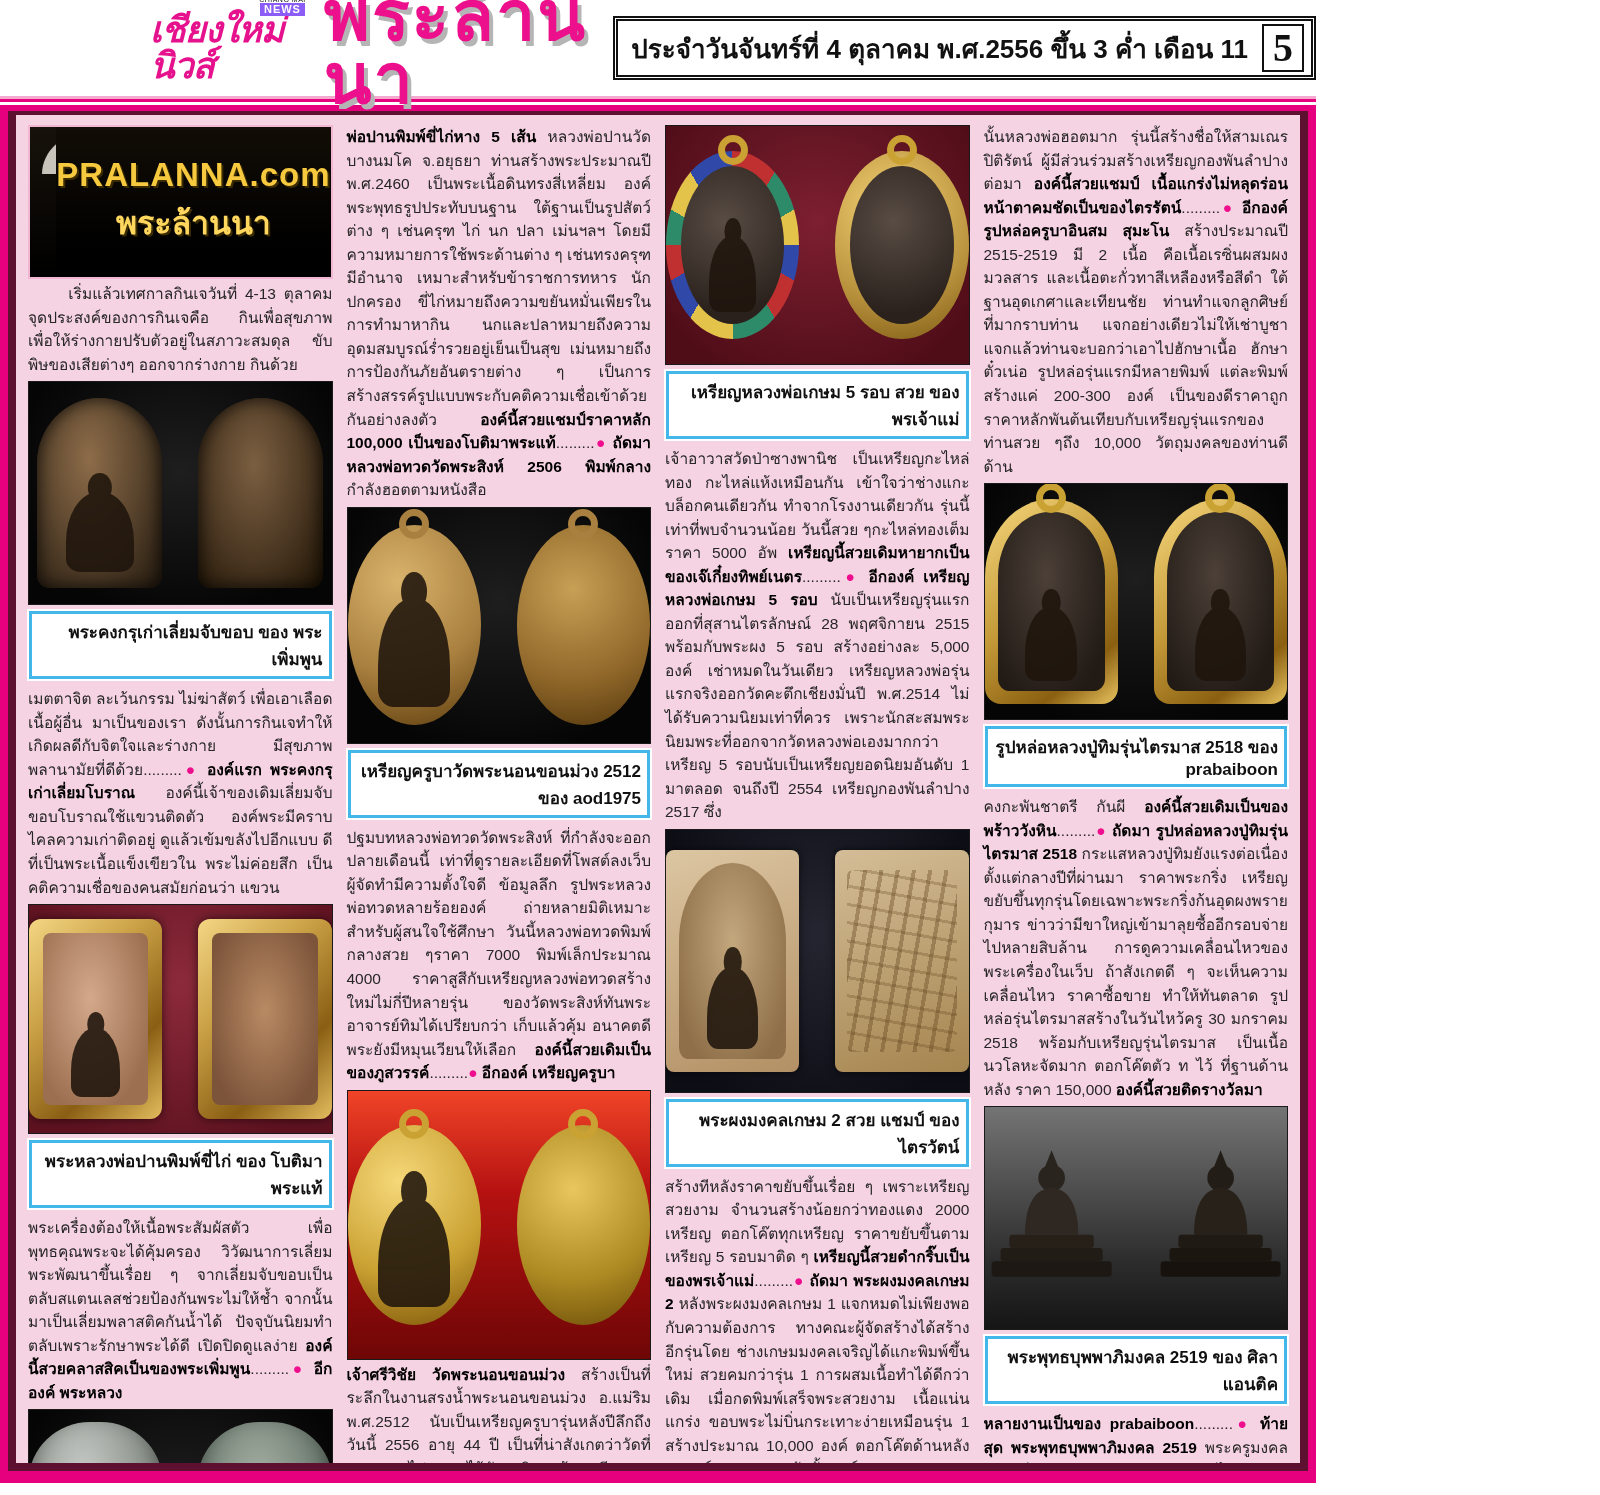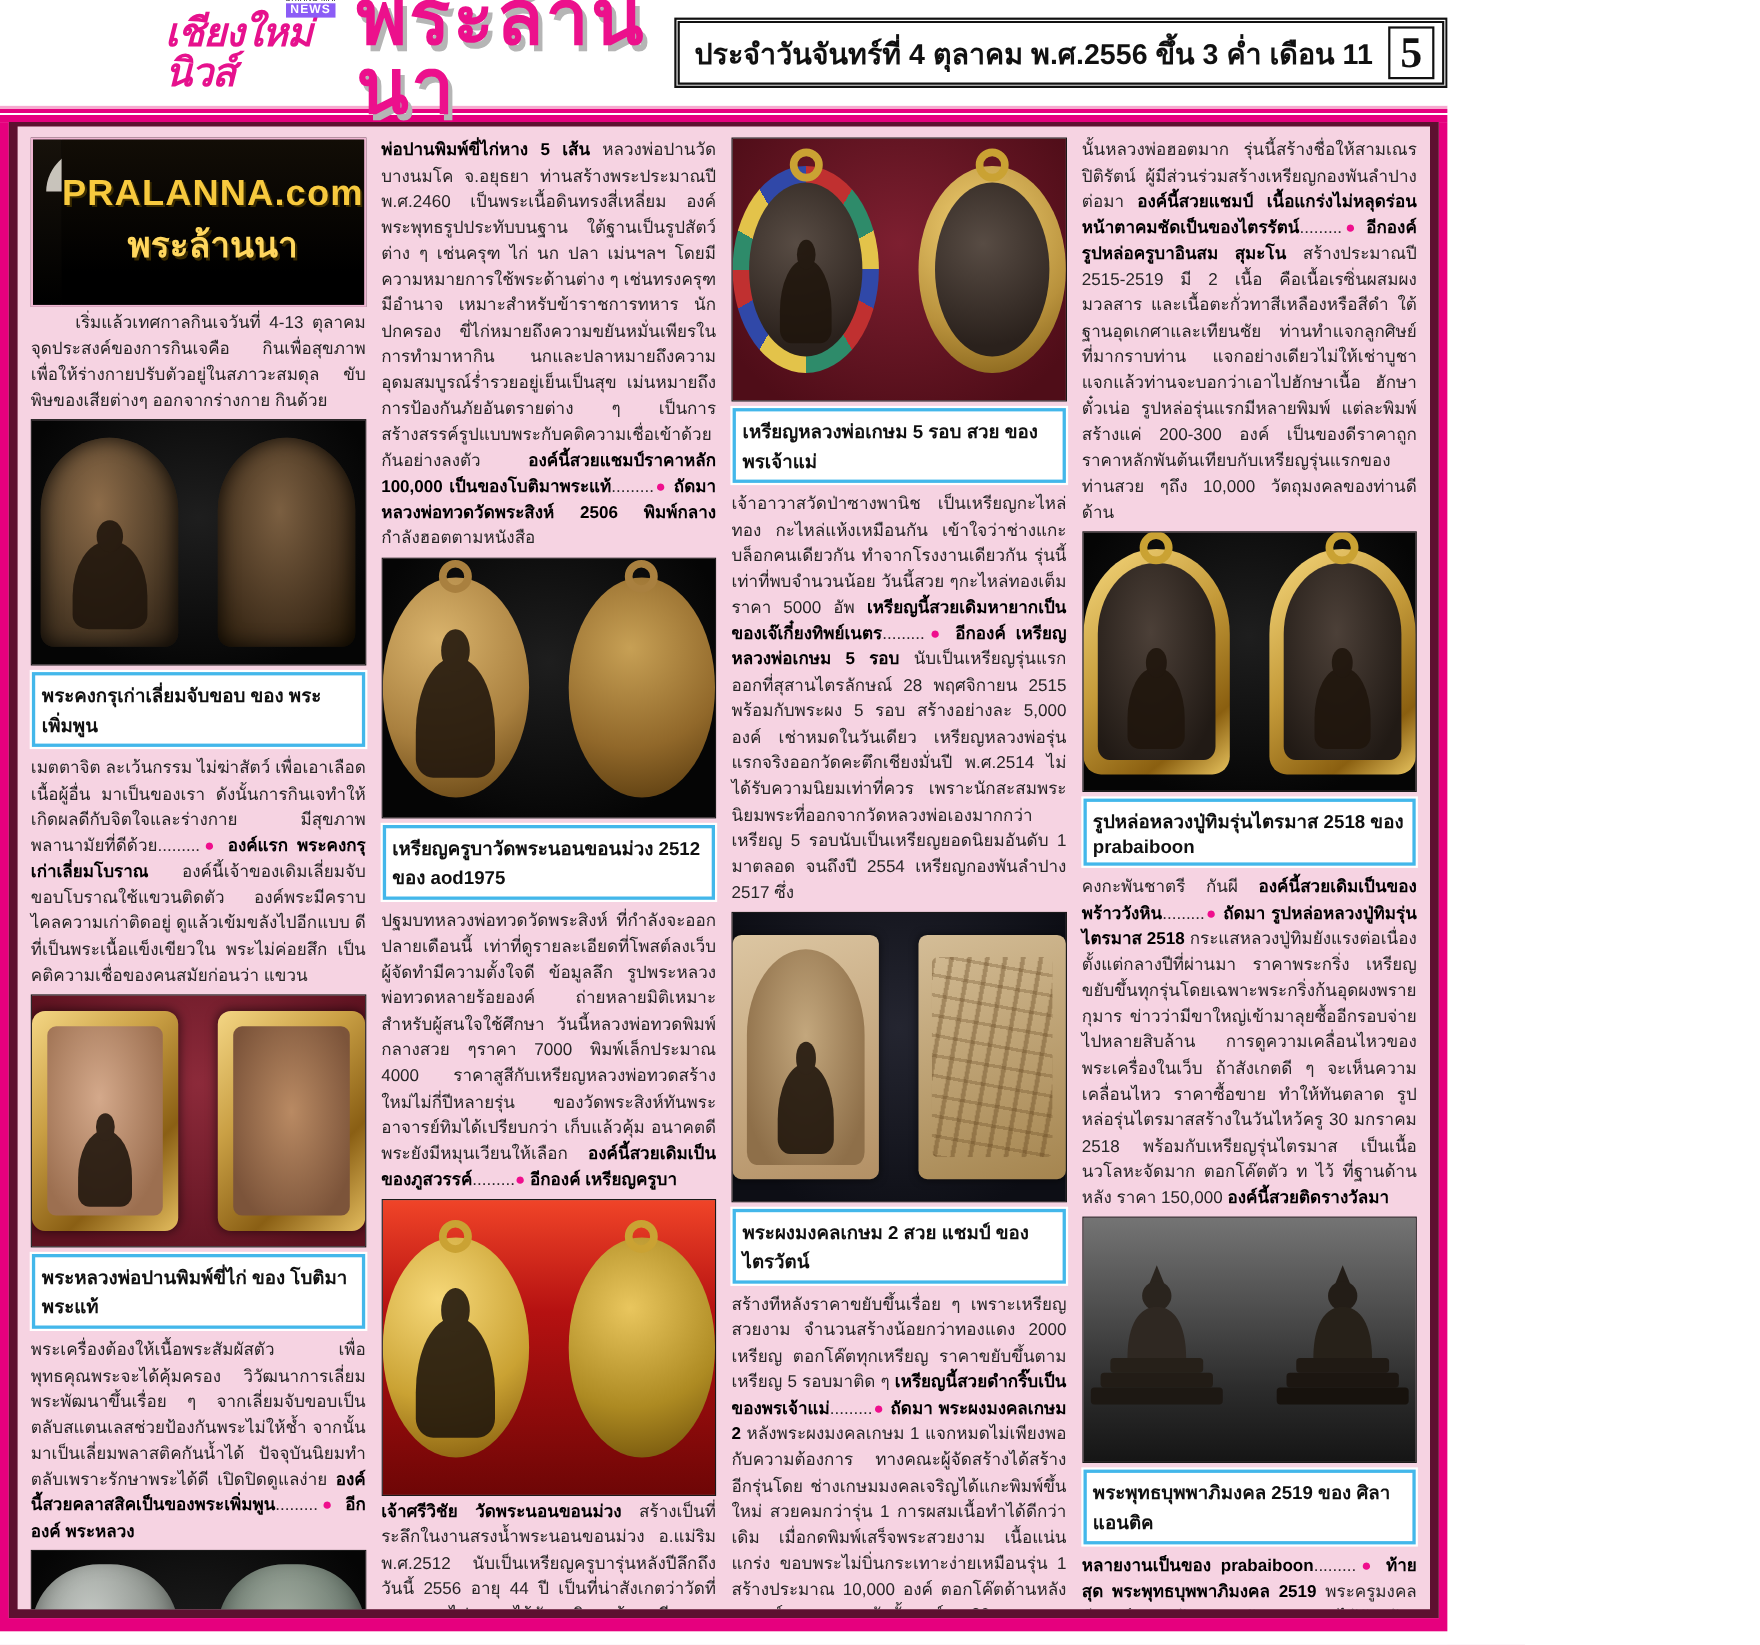--- a/index.html
+++ b/index.html
@@ -24,21 +24,21 @@
   .paper{background:#f6d3e2;border:8px solid #5e1030;border-top-width:4px;height:100%;box-sizing:border-box;overflow:hidden;}
   .cols{display:grid;grid-template-columns:repeat(4,1fr);gap:14px;padding:10px 12px;height:100%;box-sizing:border-box;}
   .col{display:flex;flex-direction:column;min-width:0;}
 
   
   .bt{font-size:15.5px;line-height:1.52;text-align:justify;color:#262626;margin:3px 0 5px;}
   .bt .b{font-weight:700;color:#000;}
   .bt .dot{color:#ef0e8d;}
   .indent{text-indent:2.6em;}
 
-  .caption{background:#fff;border:3px solid #43b7ea;box-shadow:0 0 0 2px #fff;padding:4px 6px;text-align:left;font-weight:700;font-size:17px;color:#101010;flex:none;margin:6px 1px 5px;}
+  .caption{background:#fff;border:3px solid #43b7ea;box-shadow:0 0 0 2px #fff;padding:4px 6px;text-align:right;font-weight:700;font-size:17px;color:#101010;flex:none;margin:6px 1px 5px;}
 
   
   .photo{border:1px solid #1a1a1a;display:flex;align-items:center;justify-content:center;gap:36px;flex:none;overflow:hidden;margin-top:3px;}
   .bg-black{background:radial-gradient(ellipse at 50% 40%,#1e1e1e,#050505 78%);}
   .bg-maroon{background:radial-gradient(ellipse at 50% 35%,#8c2a3a,#5e1220 82%);}
   .bg-red{background:linear-gradient(180deg,#f04428 0%,#b51111 38%,#6e0606 100%);}
   .bg-navy{background:radial-gradient(ellipse at 50% 40%,#242530,#0d0e15 82%);}
   .bg-grey{background:linear-gradient(180deg,#747474,#2c2c2c 70%,#151515);}
   .bg-darkred{background:radial-gradient(ellipse at 50% 40%,#7d1f30,#4f0d18 86%);}
 

